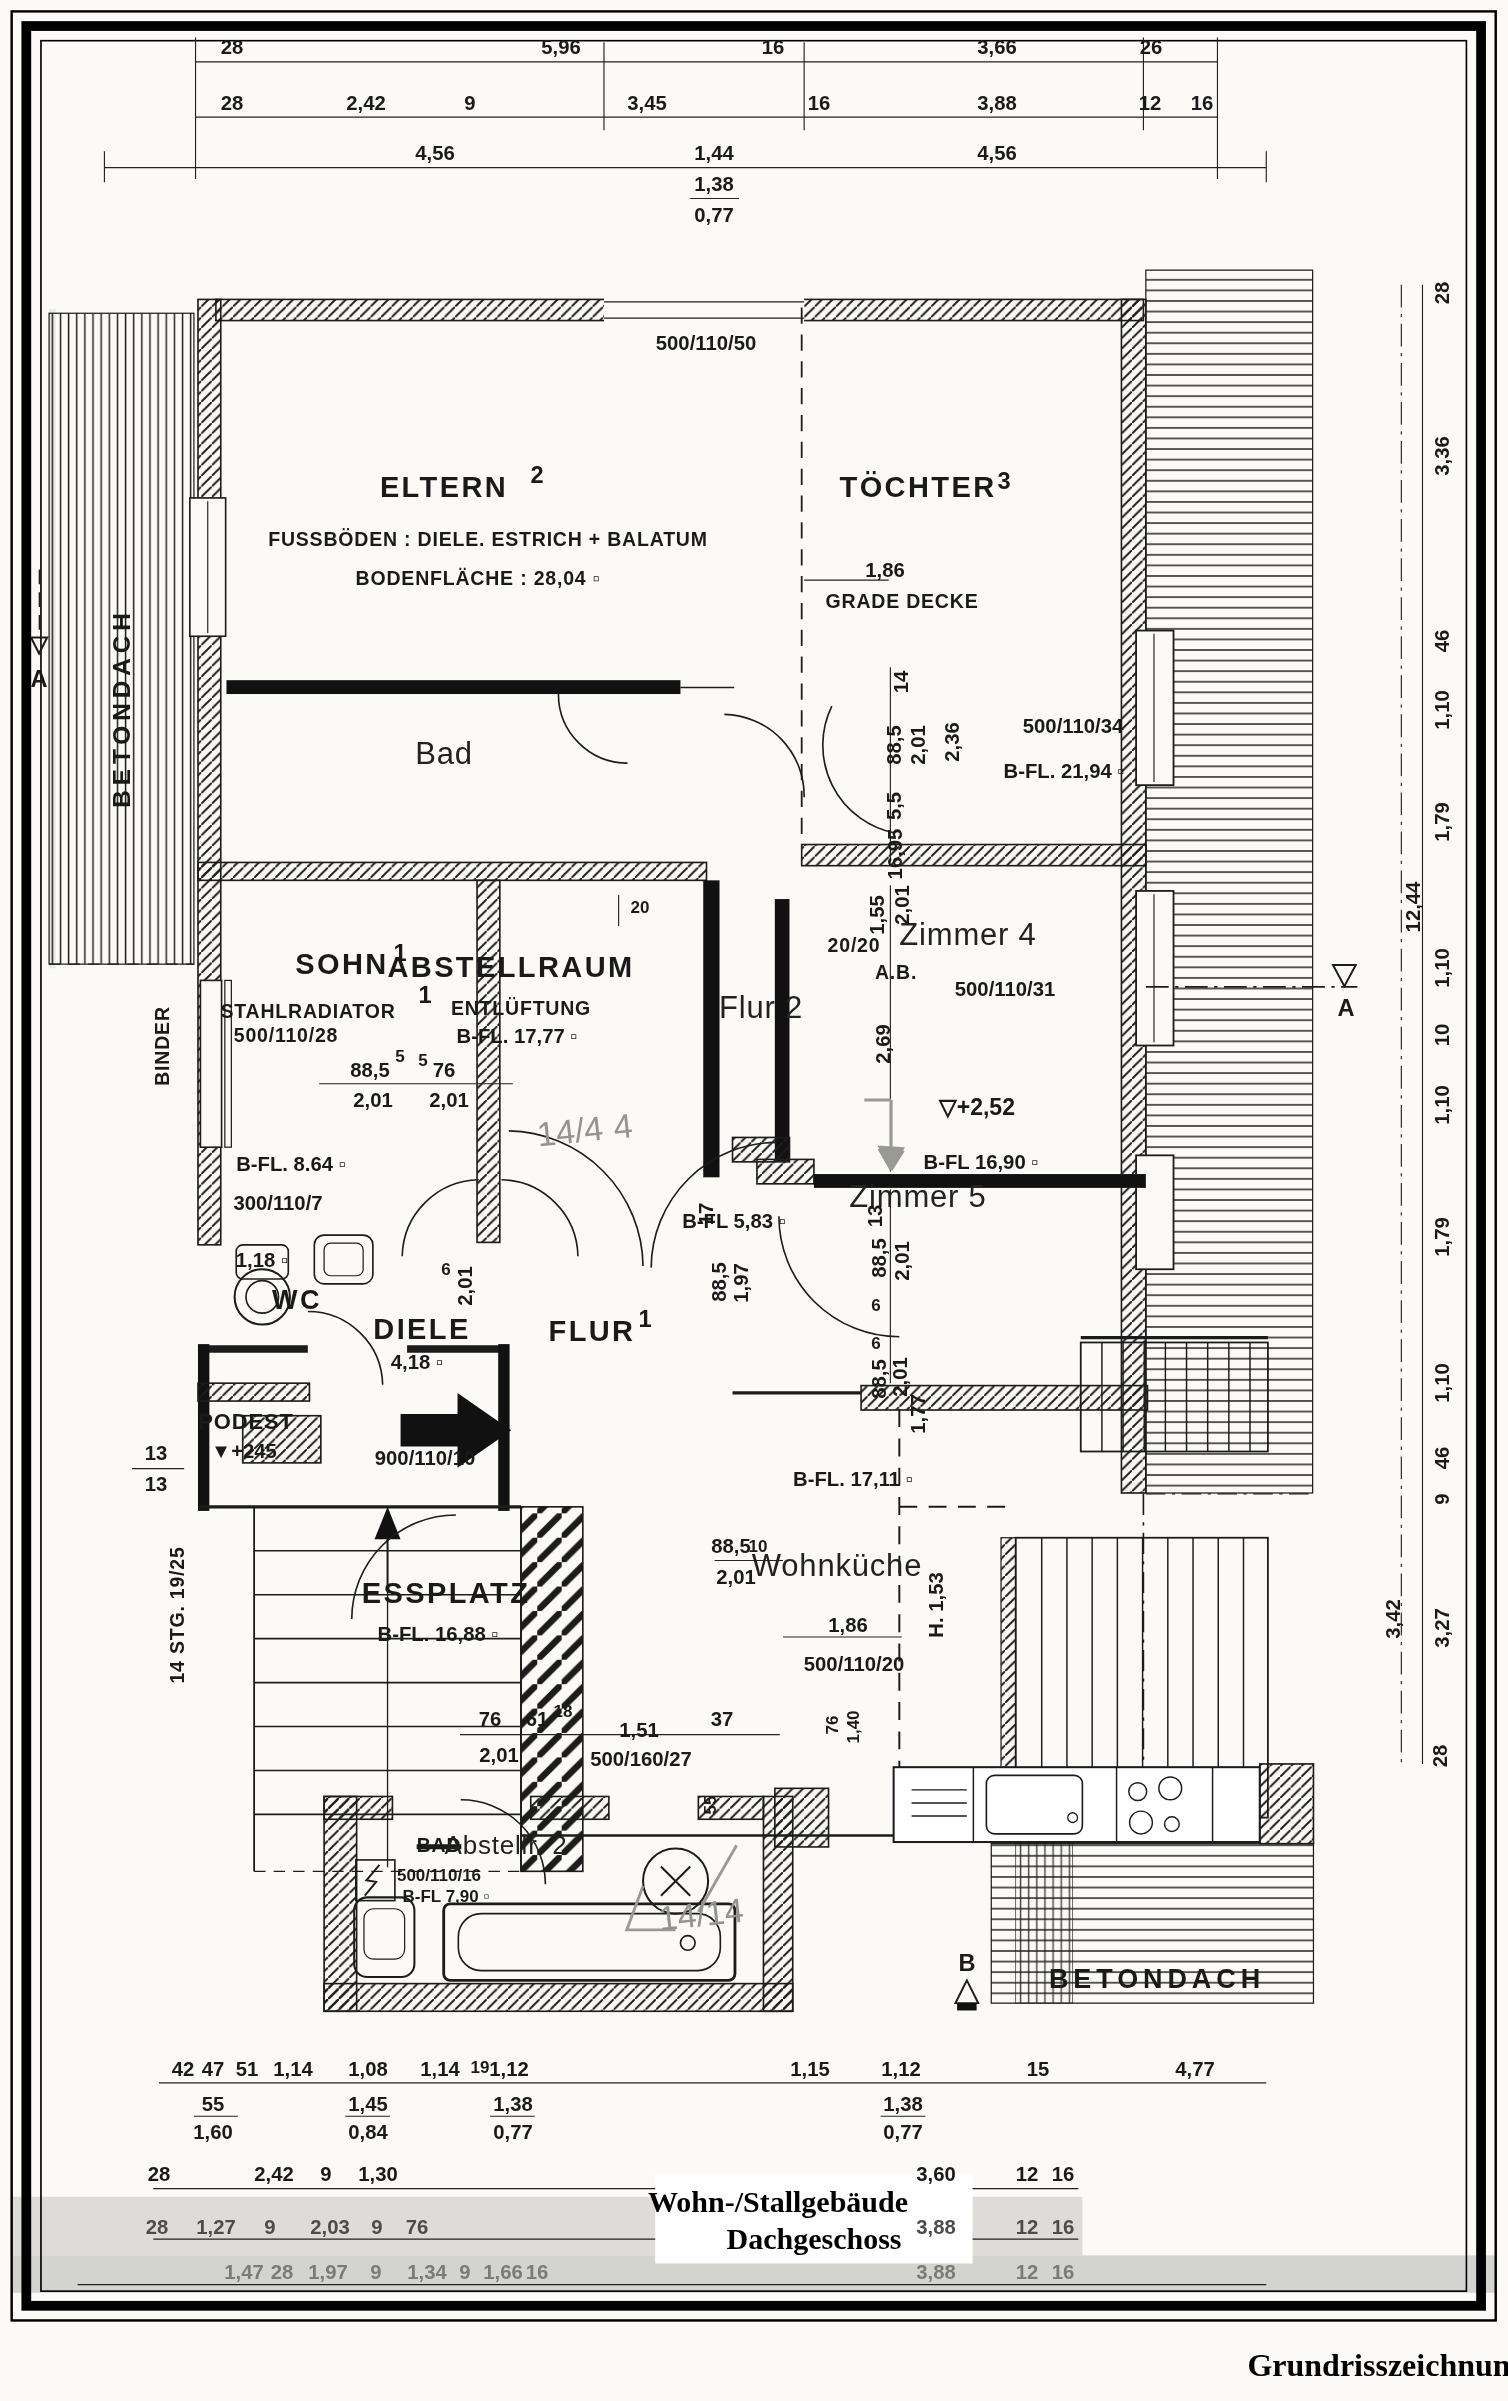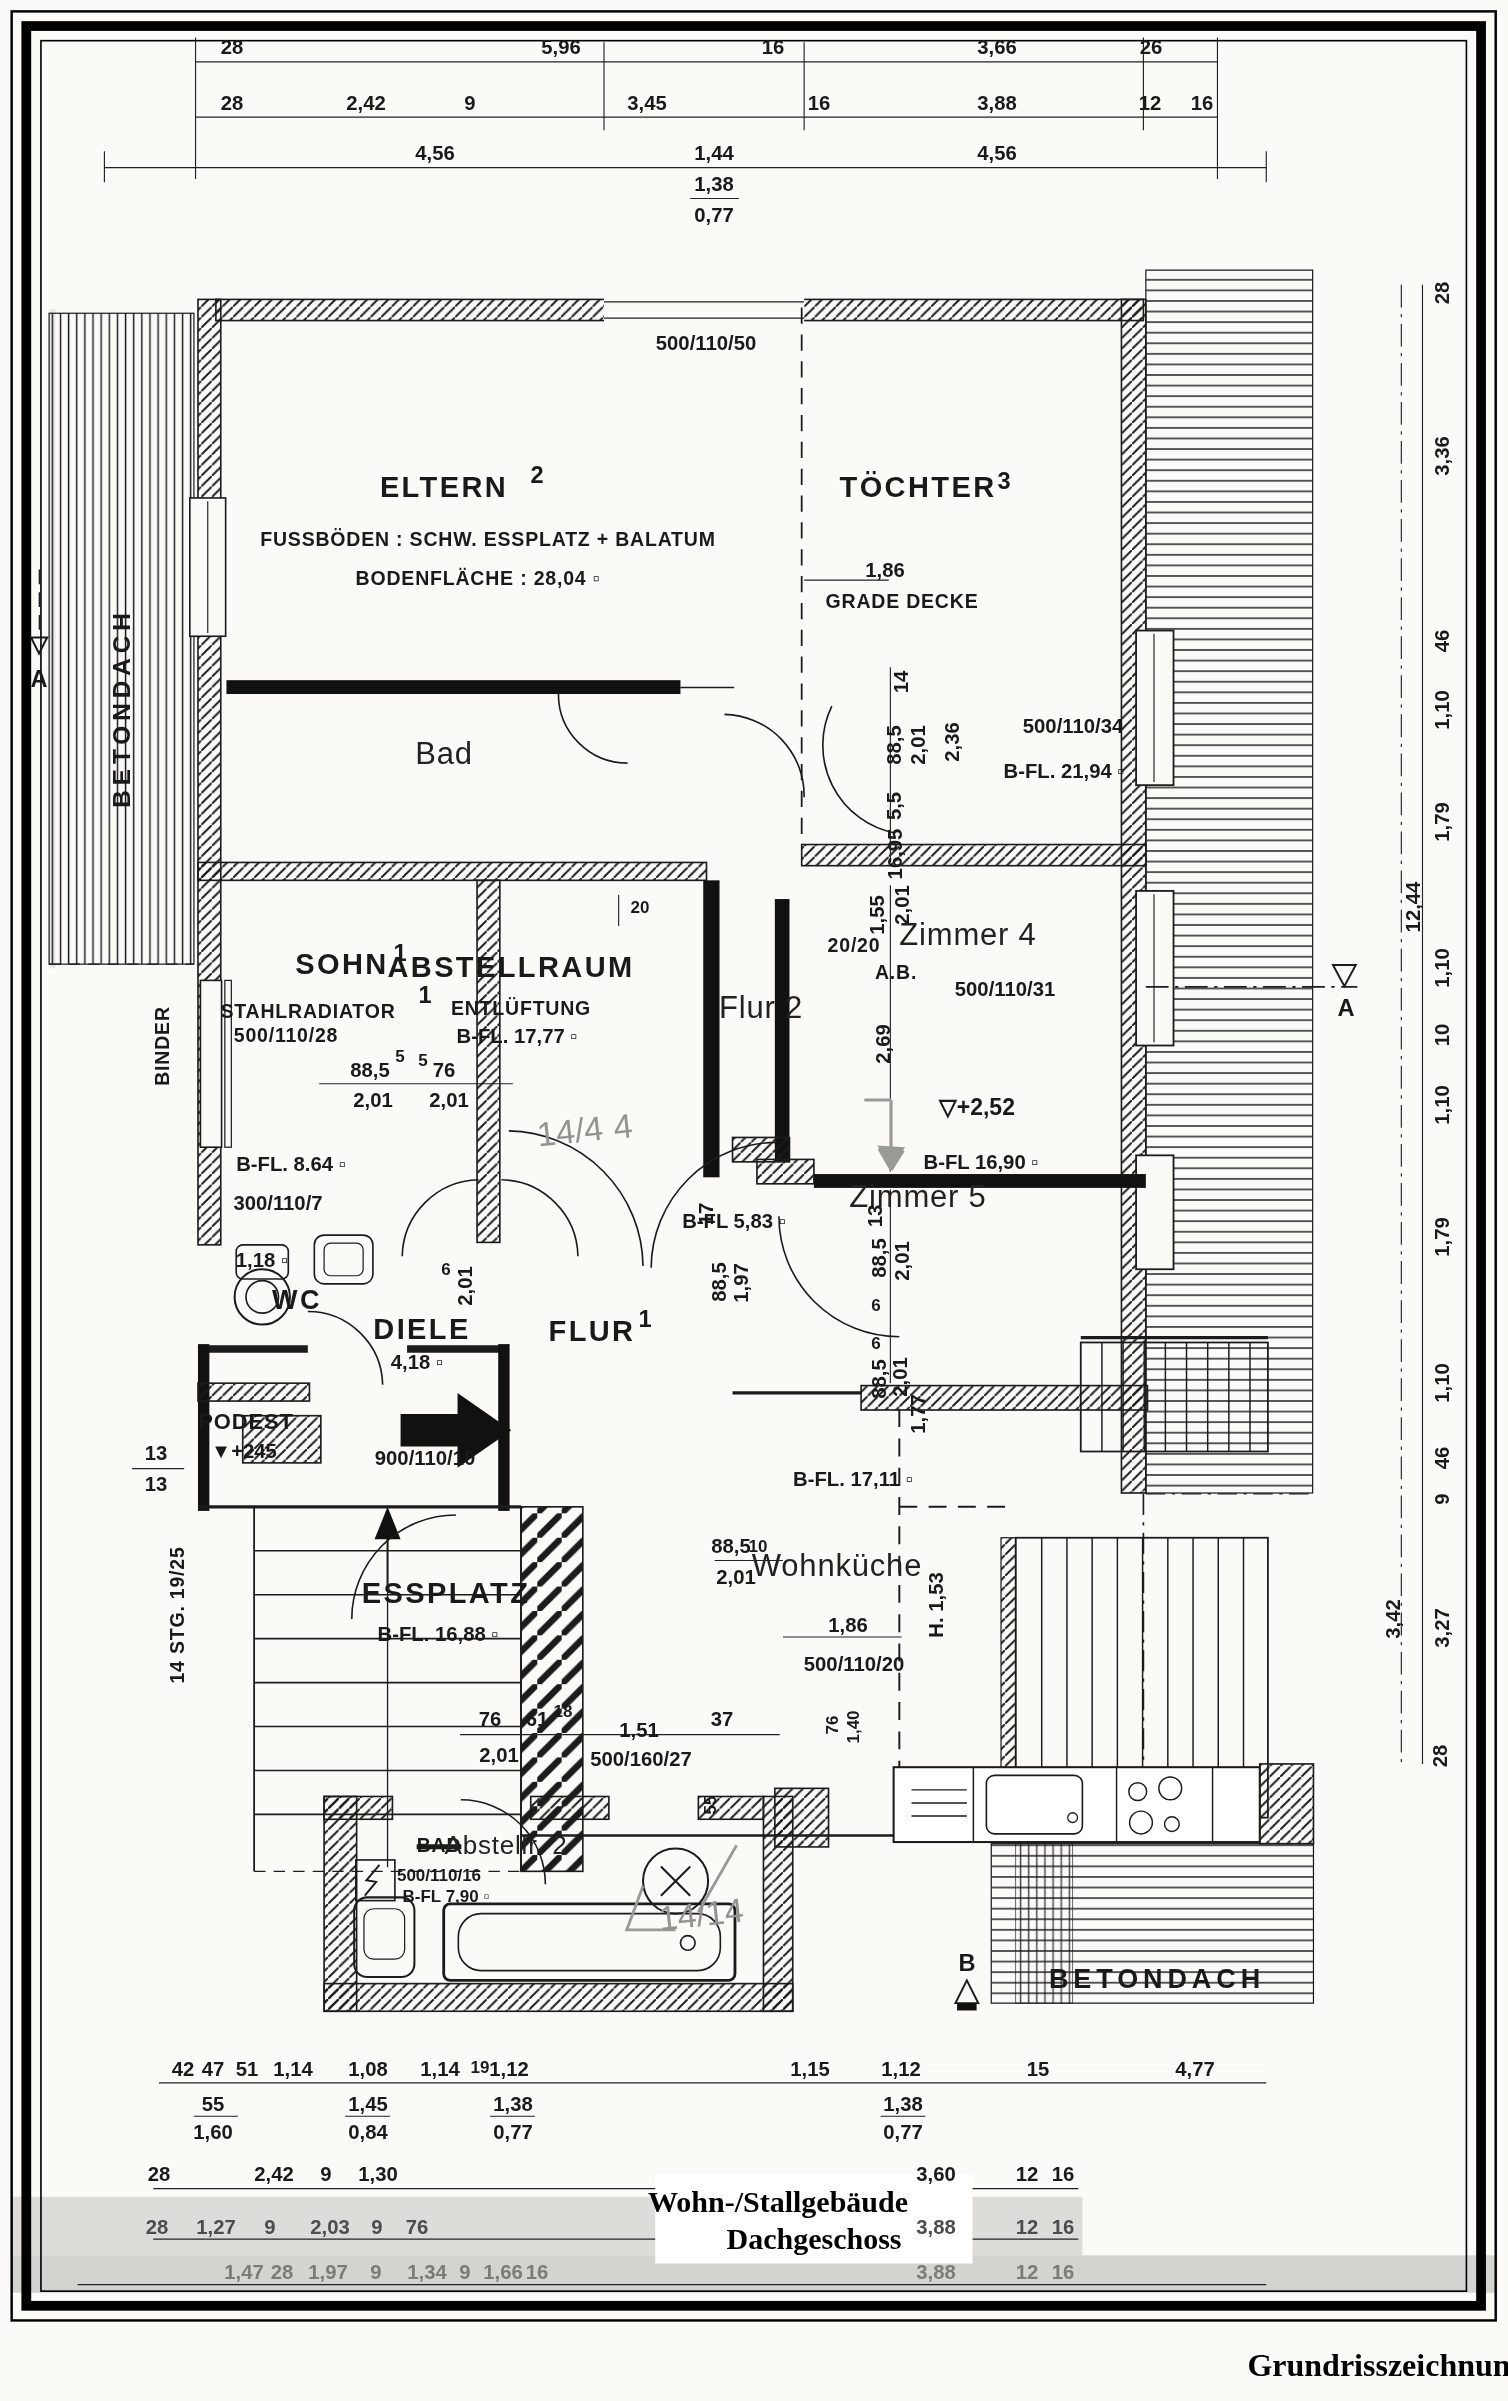--- a/index.html
+++ b/index.html
@@ -249,21 +249,21 @@
 <span class="lbl note v" style="left:178px;top:1615px">14 STG. 19/25</span>
 <span class="lbl d" style="left:156px;top:1453px">13</span>
 <span class="lbl d" style="left:156px;top:1484px">13</span>
 <span class="lbl idx" style="left:39px;top:645px">▽</span>
 <span class="lbl idx" style="left:39px;top:680px">A</span>
 <span class="lbl idx" style="left:1346px;top:1009px">A</span>
 <span class="lbl idx" style="left:967px;top:1964px">B</span>
 
 <span class="lbl room" style="left:444px;top:487px">ELTERN</span>
 <span class="lbl idx" style="left:537px;top:476px">2</span>
-<span class="lbl note" style="left:488px;top:540px">FUSSBÖDEN : SCHW. ESSPLATZ + BALATUM</span>
+<span class="lbl note" style="left:488px;top:540px">FUSSBÖDEN : DIELE. ESTRICH + BALATUM</span>
 <span class="lbl note" style="left:478px;top:579px">BODENFLÄCHE : 28,04 ▫</span>
 <span class="lbl room2" style="left:444px;top:753px">Bad</span>
 <span class="lbl room" style="left:918px;top:487px">TÖCHTER</span>
 <span class="lbl idx" style="left:1004px;top:482px">3</span>
 <span class="lbl d" style="left:885px;top:570px">1,86</span>
 <span class="lbl note" style="left:902px;top:602px">GRADE DECKE</span>
 <span class="lbl note2" style="left:1073px;top:726px">500/110/34</span>
 <span class="lbl note2" style="left:1064px;top:771px">B-FL. 21,94 ▫</span>
 <span class="lbl note2" style="left:706px;top:343px">500/110/50</span>
 <span class="lbl room" style="left:342px;top:964px">SOHN</span>

